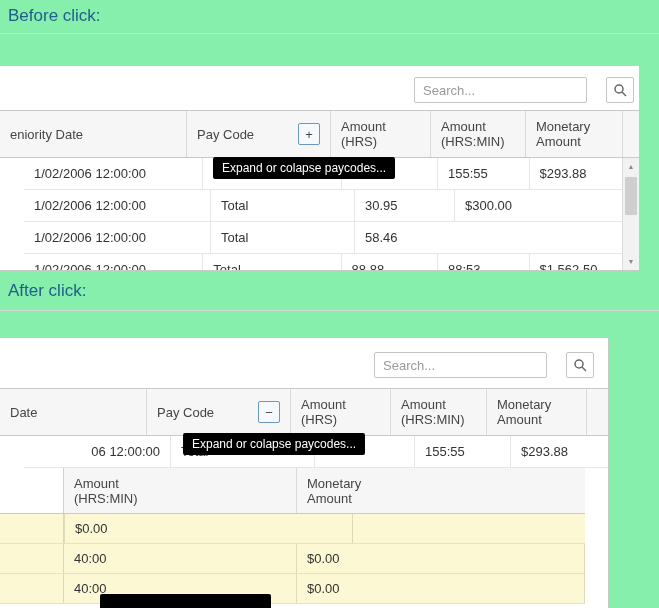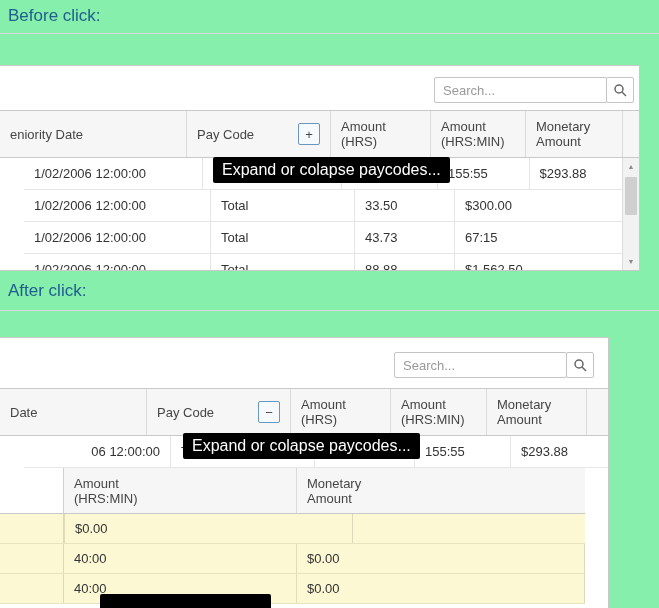--- a/index.html
+++ b/index.html
@@ -14,21 +14,21 @@
   #divider1{top:33px;}
   #divider2{top:310px;}
 
   .grid{position:absolute;background:#fff;border:1px solid #c9c9c9;border-left:none;box-sizing:border-box;}
   #before-grid{left:0;top:65px;width:640px;height:206px;}
   #after-grid{left:0;top:337px;width:609px;height:271px;border-bottom:none;}
 
   .toolbar{position:absolute;left:0;right:0;top:0;background:#fff;}
   #before-grid .toolbar{height:44px;}
   #after-grid .toolbar{height:50px;}
-  .search-wrap{position:absolute;display:flex;}
+  .search-wrap{position:absolute;display:flex;gap:20px;}
   #before-grid .search-wrap{right:5px;top:11px;}
   #after-grid .search-wrap{right:14px;top:14px;}
   .search{width:173px;height:26px;box-sizing:border-box;border:1px solid #c4c4c4;border-radius:2px;
           padding:0 8px;font-size:13px;color:#333;font-family:"Liberation Sans",sans-serif;outline:none;}
   .search::placeholder{color:#999;}
   .search-btn{width:28px;height:26px;box-sizing:border-box;border:1px solid #c4c4c4;background:#fff;
               border-radius:2px;margin-left:-1px;display:flex;align-items:center;justify-content:center;
               padding:0;cursor:pointer;}
 
   .g-header{position:absolute;left:0;right:0;background:#f6f6f6;border-top:1px solid #c9c9c9;
@@ -67,21 +67,21 @@
   #after-grid .g-cell:last-child{border-right:1px solid #e6e6e6;}
 
   .vscroll{position:absolute;right:0;top:92px;bottom:0;width:17px;background:#f2f2f2;
            border-left:1px solid #dcdcdc;box-sizing:border-box;}
   .vs-btn{position:absolute;left:0;width:16px;height:17px;background:#f2f2f2;color:#8a8a8a;
           font-size:7px;text-align:center;line-height:17px;cursor:pointer;}
   .vs-up{top:0;}
   .vs-down{bottom:0;}
   .vs-thumb{position:absolute;left:2px;right:2px;top:19px;height:38px;background:#cfcfcf;border-radius:1px;}
 
-  .tooltip{position:absolute;background:#000;color:#fff;font-size:16px;padding:4px 9px;
+  .tooltip{position:absolute;background:#000;color:#fff;font-size:12px;padding:4px 9px;
            border-radius:2px;white-space:nowrap;z-index:10;}
   #tooltip-before{left:213px;top:157px;}
   #tooltip-after{left:183px;top:433px;}
   #tooltip-clipped{left:100px;top:594px;width:171px;height:14px;padding:0;border-radius:2px 2px 0 0;}
 
   .detail{position:absolute;left:0;top:130px;right:0;bottom:0;background:#fff;}
   .detail-header{width:585px;height:46px;display:flex;box-sizing:border-box;
                  border-bottom:1px solid #c9c9c9;background:#f6f6f6;}
   .dh-spacer{width:64px;background:#fff;border-right:1px solid #d0d0d0;box-sizing:border-box;}
   .dh-cell{box-sizing:border-box;display:flex;align-items:center;padding:0 10px;}
@@ -141,33 +141,33 @@
       <div class="g-row">
         <div class="g-cell col1">1/02/2006 12:00:00</div>
         <div class="g-cell col2">Total</div>
         <div class="g-cell col3"></div>
         <div class="g-cell col4">155:55</div>
         <div class="g-cell col5">$293.88</div>
       </div>
       <div class="g-row">
         <div class="g-cell col1">1/02/2006 12:00:00</div>
         <div class="g-cell col2">Total</div>
-        <div class="g-cell col3">33.50</div>
+        <div class="g-cell col3">30.95</div>
         <div class="g-cell col5">$300.00</div>
       </div>
       <div class="g-row">
         <div class="g-cell col1">1/02/2006 12:00:00</div>
         <div class="g-cell col2">Total</div>
-        <div class="g-cell col3">43.73</div>
-        <div class="g-cell col4">67:15</div>
+        <div class="g-cell col3">58.46</div>
       </div>
       <div class="g-row">
         <div class="g-cell col1">1/02/2006 12:00:00</div>
         <div class="g-cell col2">Total</div>
         <div class="g-cell col3">88.88</div>
+        <div class="g-cell col4">88:53</div>
         <div class="g-cell col5">$1,562.50</div>
       </div>
     </div>
     <div class="vscroll">
       <div class="vs-btn vs-up"><span>▲</span></div>
       <div class="vs-thumb"></div>
       <div class="vs-btn vs-down"><span>▼</span></div>
     </div>
   </div>
   <div class="tooltip" id="tooltip-before">Expand or colapse paycodes...</div>

